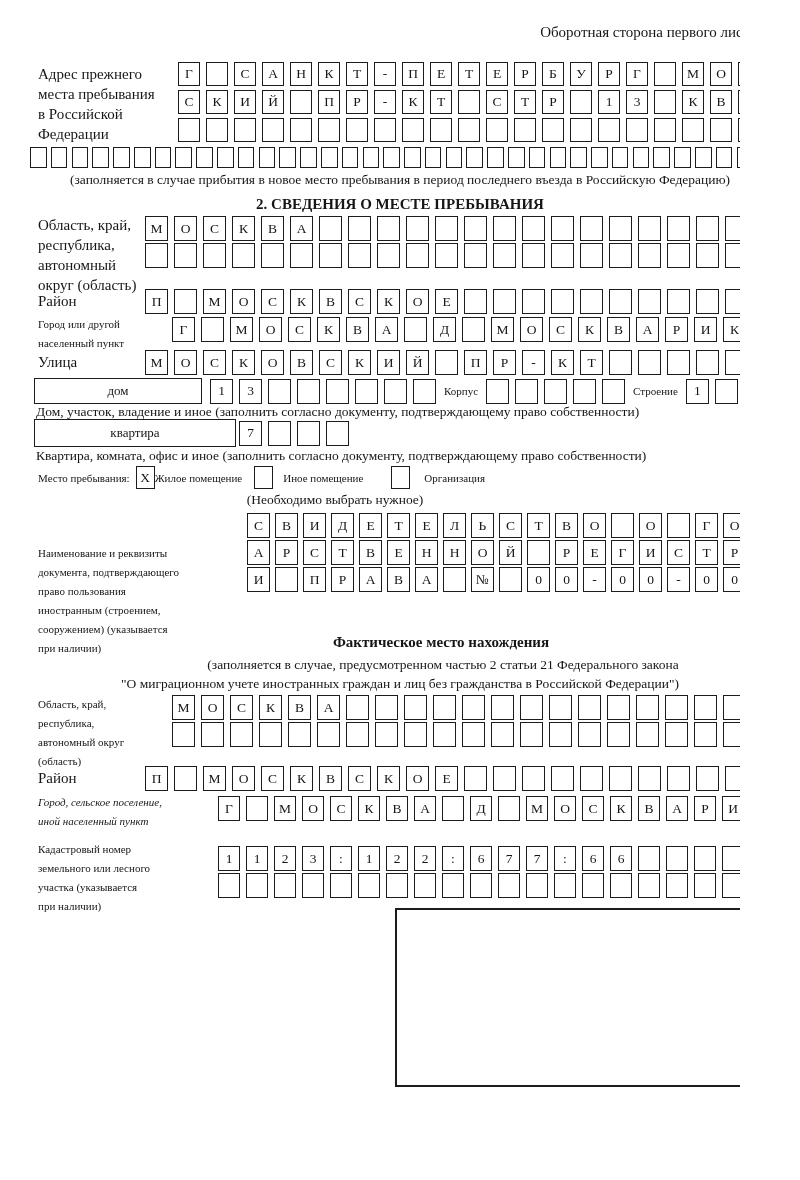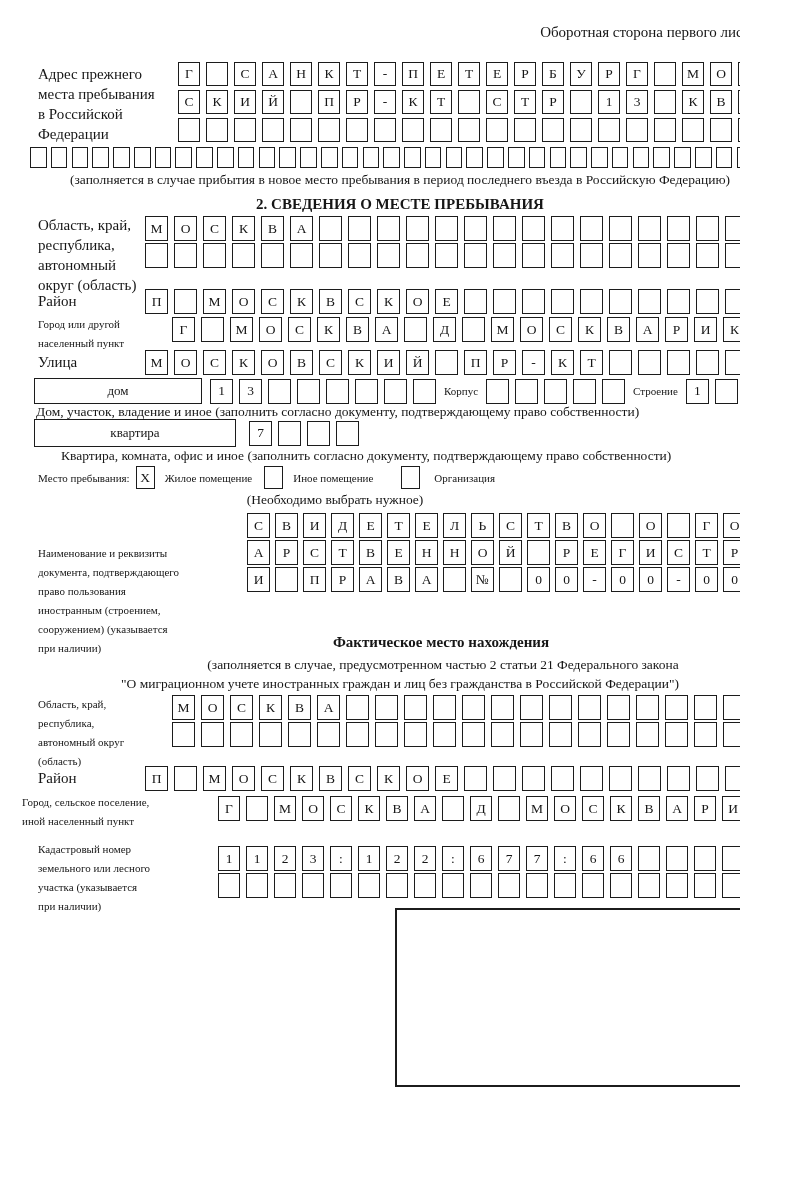--- a/index.html
+++ b/index.html
@@ -333,34 +333,34 @@
     <div class="stay-label" style="margin:0 8px;">Строение</div>
     <div class="cells row-b cellrow" style="position:static;">
         <span class="cell">1</span>
         <span class="cell"></span>
         <span class="cell"></span>
       </div>
   </div>
   <div class="abs caption" style="left:36px;top:404px;">Дом, участок, владение и иное (заполнить согласно документу, подтверждающему право собственности)</div>
 
   <div class="inlinerow" style="left:34px;top:419px;">
-    <div class="fieldbox" style="width:200px;height:26px;margin-right:13px;">квартира</div>
+    <div class="fieldbox" style="width:200px;height:26px;margin-right:3px;">квартира</div>
     <div class="cells row-b cellrow" style="position:static;">
         <span class="cell">7</span>
         <span class="cell"></span>
         <span class="cell"></span>
         <span class="cell"></span>
       </div>
   </div>
-  <div class="abs caption" style="left:36px;top:448px;margin-left:25px;">Квартира, комната, офис и иное (заполнить согласно документу, подтверждающему право собственности)</div>
+  <div class="abs caption" style="left:36px;top:448px;">Квартира, комната, офис и иное (заполнить согласно документу, подтверждающему право собственности)</div>
 
   <div class="inlinerow" style="left:38px;top:466px;">
     <div class="stay-label">Место пребывания:</div>
     <div class="cb" style="margin-left:6px;">X</div>
-    <div class="stay-label" style="margin-left:10px;font-family:Liberation Serif, serif;">Жилое помещение</div>
+    <div class="stay-label" style="font-family:Liberation Serif, serif;">Жилое помещение</div>
     <div class="cb" style="margin-left:12px;"></div>
     <div class="stay-label" style="margin-left:10px;">Иное помещение</div>
     <div class="cb" style="margin-left:28px;"></div>
     <div class="stay-label" style="margin-left:14px;">Организация</div>
   </div>
   <div class="abs caption center" style="left:160px;top:492px;width:350px;">(Необходимо выбрать нужное)</div>
 
   <div class="abs lbl-tight" style="left:38px;top:544px;">
     <div>Наименование и реквизиты</div>
     <div>документа, подтверждающего</div>
@@ -515,21 +515,21 @@
       <span class="cell"></span>
       <span class="cell"></span>
       <span class="cell"></span>
       <span class="cell"></span>
       <span class="cell"></span>
       <span class="cell"></span>
       <span class="cell"></span>
       <span class="cell"></span>
     </div>
 
-  <div class="abs lbl-tight" style="left:22px;top:793px;">
+  <div class="abs lbl-tight" style="left:38px;top:793px;font-style:italic;">
     <div>Город, сельское поселение,</div>
     <div>иной населенный пункт</div>
   </div>
   <div class="cellrow row-d" style="left:218px;top:796px;">
       <span class="cell">Г</span>
       <span class="cell"></span>
       <span class="cell">М</span>
       <span class="cell">О</span>
       <span class="cell">С</span>
       <span class="cell">К</span>

